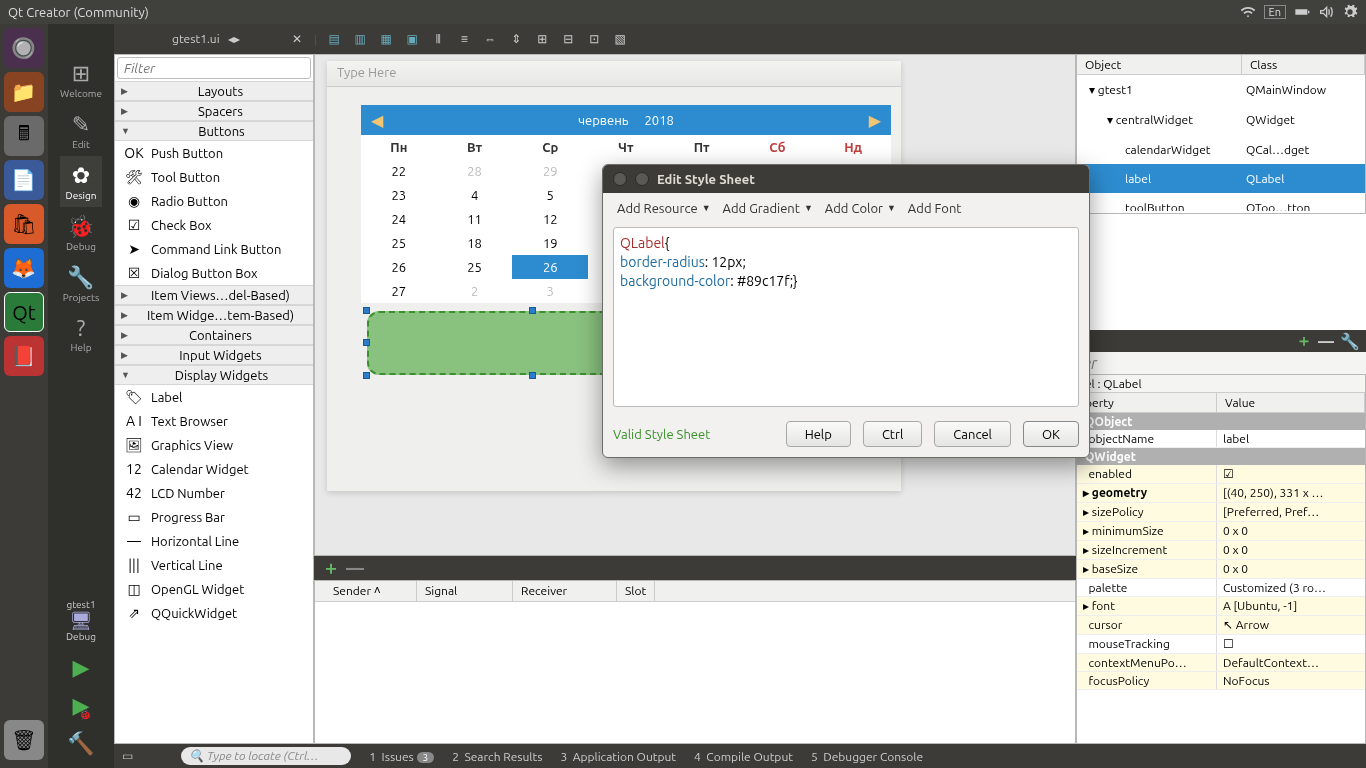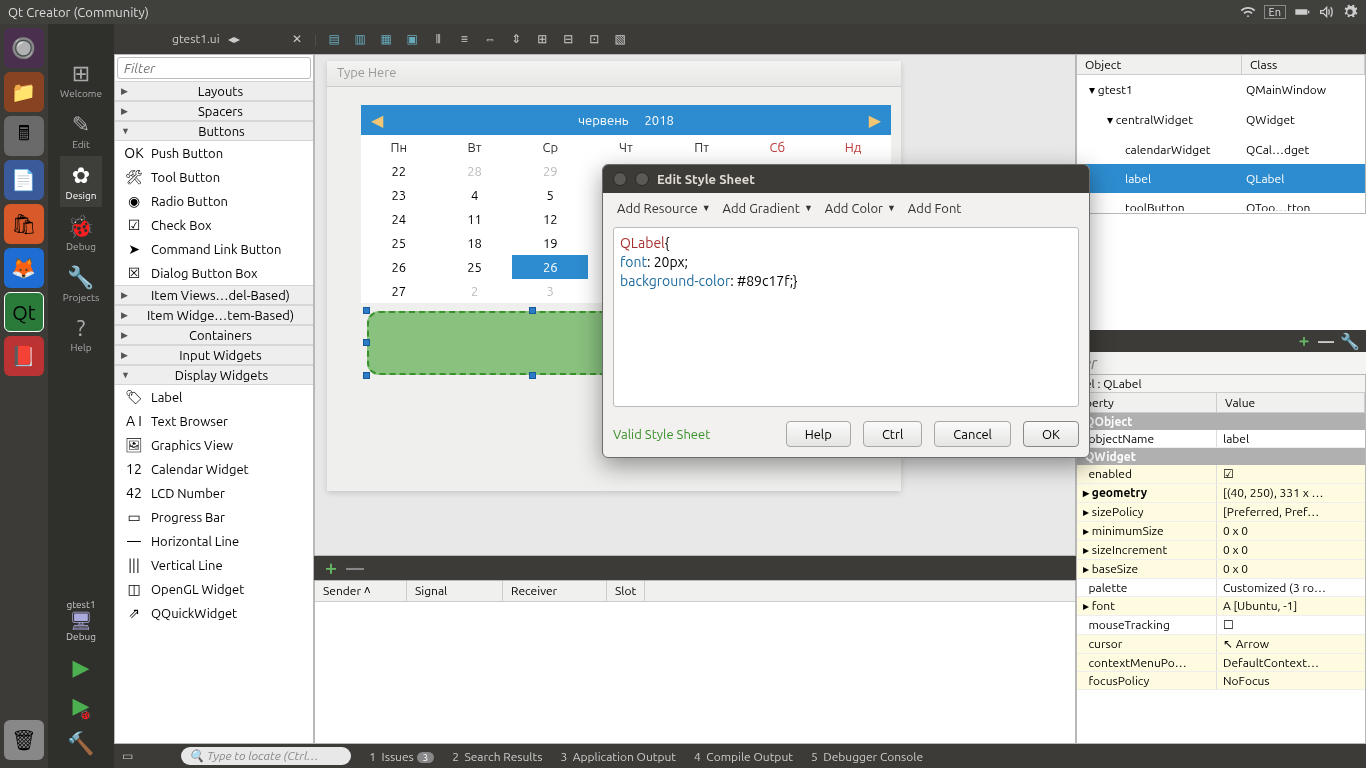--- a/index.html
+++ b/index.html
@@ -41,21 +41,21 @@
 .form-area { position:absolute; top:54px; left:314px; right:290px; height:502px; background:#e8e8e8; border:1px solid #b8b8b8; }
 .canvas { position:absolute; top:6px; left:12px; width:574px; height:430px; background:#efefed; box-shadow:0 2px 6px rgba(0,0,0,0.15); }
 .menubar { height:26px; background:linear-gradient(#f3f3f1,#e7e7e5); border-bottom:1px solid #ccc; padding:4px 10px; color:#999; font-size:13px; }
 .grid { position:absolute; top:26px; left:0; right:0; bottom:0; background-image:radial-gradient(circle,#cfcfcf 0.5px,transparent 0.5px); background-size:10px 10px; }
 .calendar { position:absolute; top:44px; left:34px; width:530px; background:#fff; font-size:13px; }
 .cal-head { background:#2d8ccf; color:#fff; height:30px; display:flex; align-items:center; justify-content:center; gap:16px; position:relative; }
 .cal-head .arrow { position:absolute; color:#f0c674; font-size:16px; cursor:pointer; }
 .cal-head .arrow.left { left:10px; } .cal-head .arrow.right { right:10px; }
 .cal-grid { width:100%; border-collapse:collapse; }
 .cal-grid th, .cal-grid td { width:14.2%; text-align:center; padding:5px 0; font-size:13px; }
-.cal-grid th { font-weight:normal; color:#333; }
+.cal-grid th { font-weight:bold; color:#333; }
 .cal-grid th.red { color:#c04040; }
 .cal-grid td.gray { color:#bbb; }
 .cal-grid td.today { background:#2d8ccf; color:#fff; }
 .styled-label { position:absolute; top:250px; left:40px; width:331px; height:64px; border:2px dashed #3a912b; border-radius:12px; background:#89c17f; }
 .sel-handle { position:absolute; width:7px; height:7px; background:#2d7cc7; border:1px solid #175a99; }
 
 
 .sigslot-bar { position:absolute; left:314px; right:290px; top:556px; height:24px; background:#3c3b37; display:flex; align-items:center; padding:0 8px; gap:6px;}
 .sigslot { position:absolute; left:314px; right:290px; top:580px; bottom:24px; background:#fff; border:1px solid #b8b8b8; font-size:12px; }
 .sigslot-head { display:flex; background:#f0f0ee; border-bottom:1px solid #ccc; }
@@ -370,21 +370,21 @@
     <div class="sel-handle" style="top:311px;left:368px"></div>
   </div>
 </div>
 
 <div class="sigslot-bar">
   <span style="color:#6b6;font-size:18px;font-weight:bold">＋</span>
   <span style="color:#888;font-size:18px;font-weight:bold">—</span>
 </div>
 <div class="sigslot">
   <div class="sigslot-head" id="ss-head">
-      <div style="width: 92px;">Sender ˄</div>
+      <div style="width: 92px; margin-left: 10px;">Sender ˄</div>
       <div style="width: 96px;">Signal</div>
       <div style="width: 104px;">Receiver</div>
       <div style="width: auto;">Slot</div>
     </div>
 </div>
 
 <div class="obj-inspector">
   <div class="oi-head" id="oi-head">
       <div style="width: 165px;">Object</div>
       <div style="width: auto; flex: 1 1 0%;">Class</div>
@@ -469,27 +469,27 @@
         <div class="v">0 x 0</div>
       </div>
       <div class="pe-row">
         <div class="k" style="">&nbsp;&nbsp;palette</div>
         <div class="v">Customized (3 ro…</div>
       </div>
       <div class="pe-row y">
         <div class="k" style="">▸ font</div>
         <div class="v">A  [Ubuntu, -1]</div>
       </div>
+      <div class="pe-row y">
+        <div class="k" style="">&nbsp;&nbsp;cursor</div>
+        <div class="v">↖  Arrow</div>
+      </div>
       <div class="pe-row">
         <div class="k" style="">&nbsp;&nbsp;mouseTracking</div>
         <div class="v">☐</div>
-      </div>
-      <div class="pe-row y">
-        <div class="k" style="">&nbsp;&nbsp;cursor</div>
-        <div class="v">↖  Arrow</div>
       </div>
       <div class="pe-row y">
         <div class="k" style="">&nbsp;&nbsp;contextMenuPo…</div>
         <div class="v">DefaultContext…</div>
       </div>
       <div class="pe-row y">
         <div class="k" style="">&nbsp;&nbsp;focusPolicy</div>
         <div class="v">NoFocus</div>
       </div>
     </div>
@@ -502,21 +502,21 @@
     <span>Edit Style Sheet</span>
   </div>
   <div class="dlg-menu" id="dlg-menu">
       <span class="m">Add Resource <span style="font-size:9px">▼</span></span>
       <span class="m">Add Gradient <span style="font-size:9px">▼</span></span>
       <span class="m">Add Color <span style="font-size:9px">▼</span></span>
       <span class="m">Add Font</span>
     </div>
   <div class="dlg-text" id="dlg-text">
       <div><span class="sel">QLabel</span>{</div>
-      <div><span class="prop">font</span>: 20px;</div>
+      <div><span class="prop">border-radius</span>: 12px;</div>
       <div><span class="prop">background-color</span>: #89c17f;}</div>
     </div>
   <div class="dlg-buttons">
     <span class="status">Valid Style Sheet</span>
     <span id="dlg-btns" style="display:flex;gap:12px">
         <button>Help</button>
         <button>Ctrl</button>
         <button>Cancel</button>
         <button class="primary">OK</button>
       </span>

